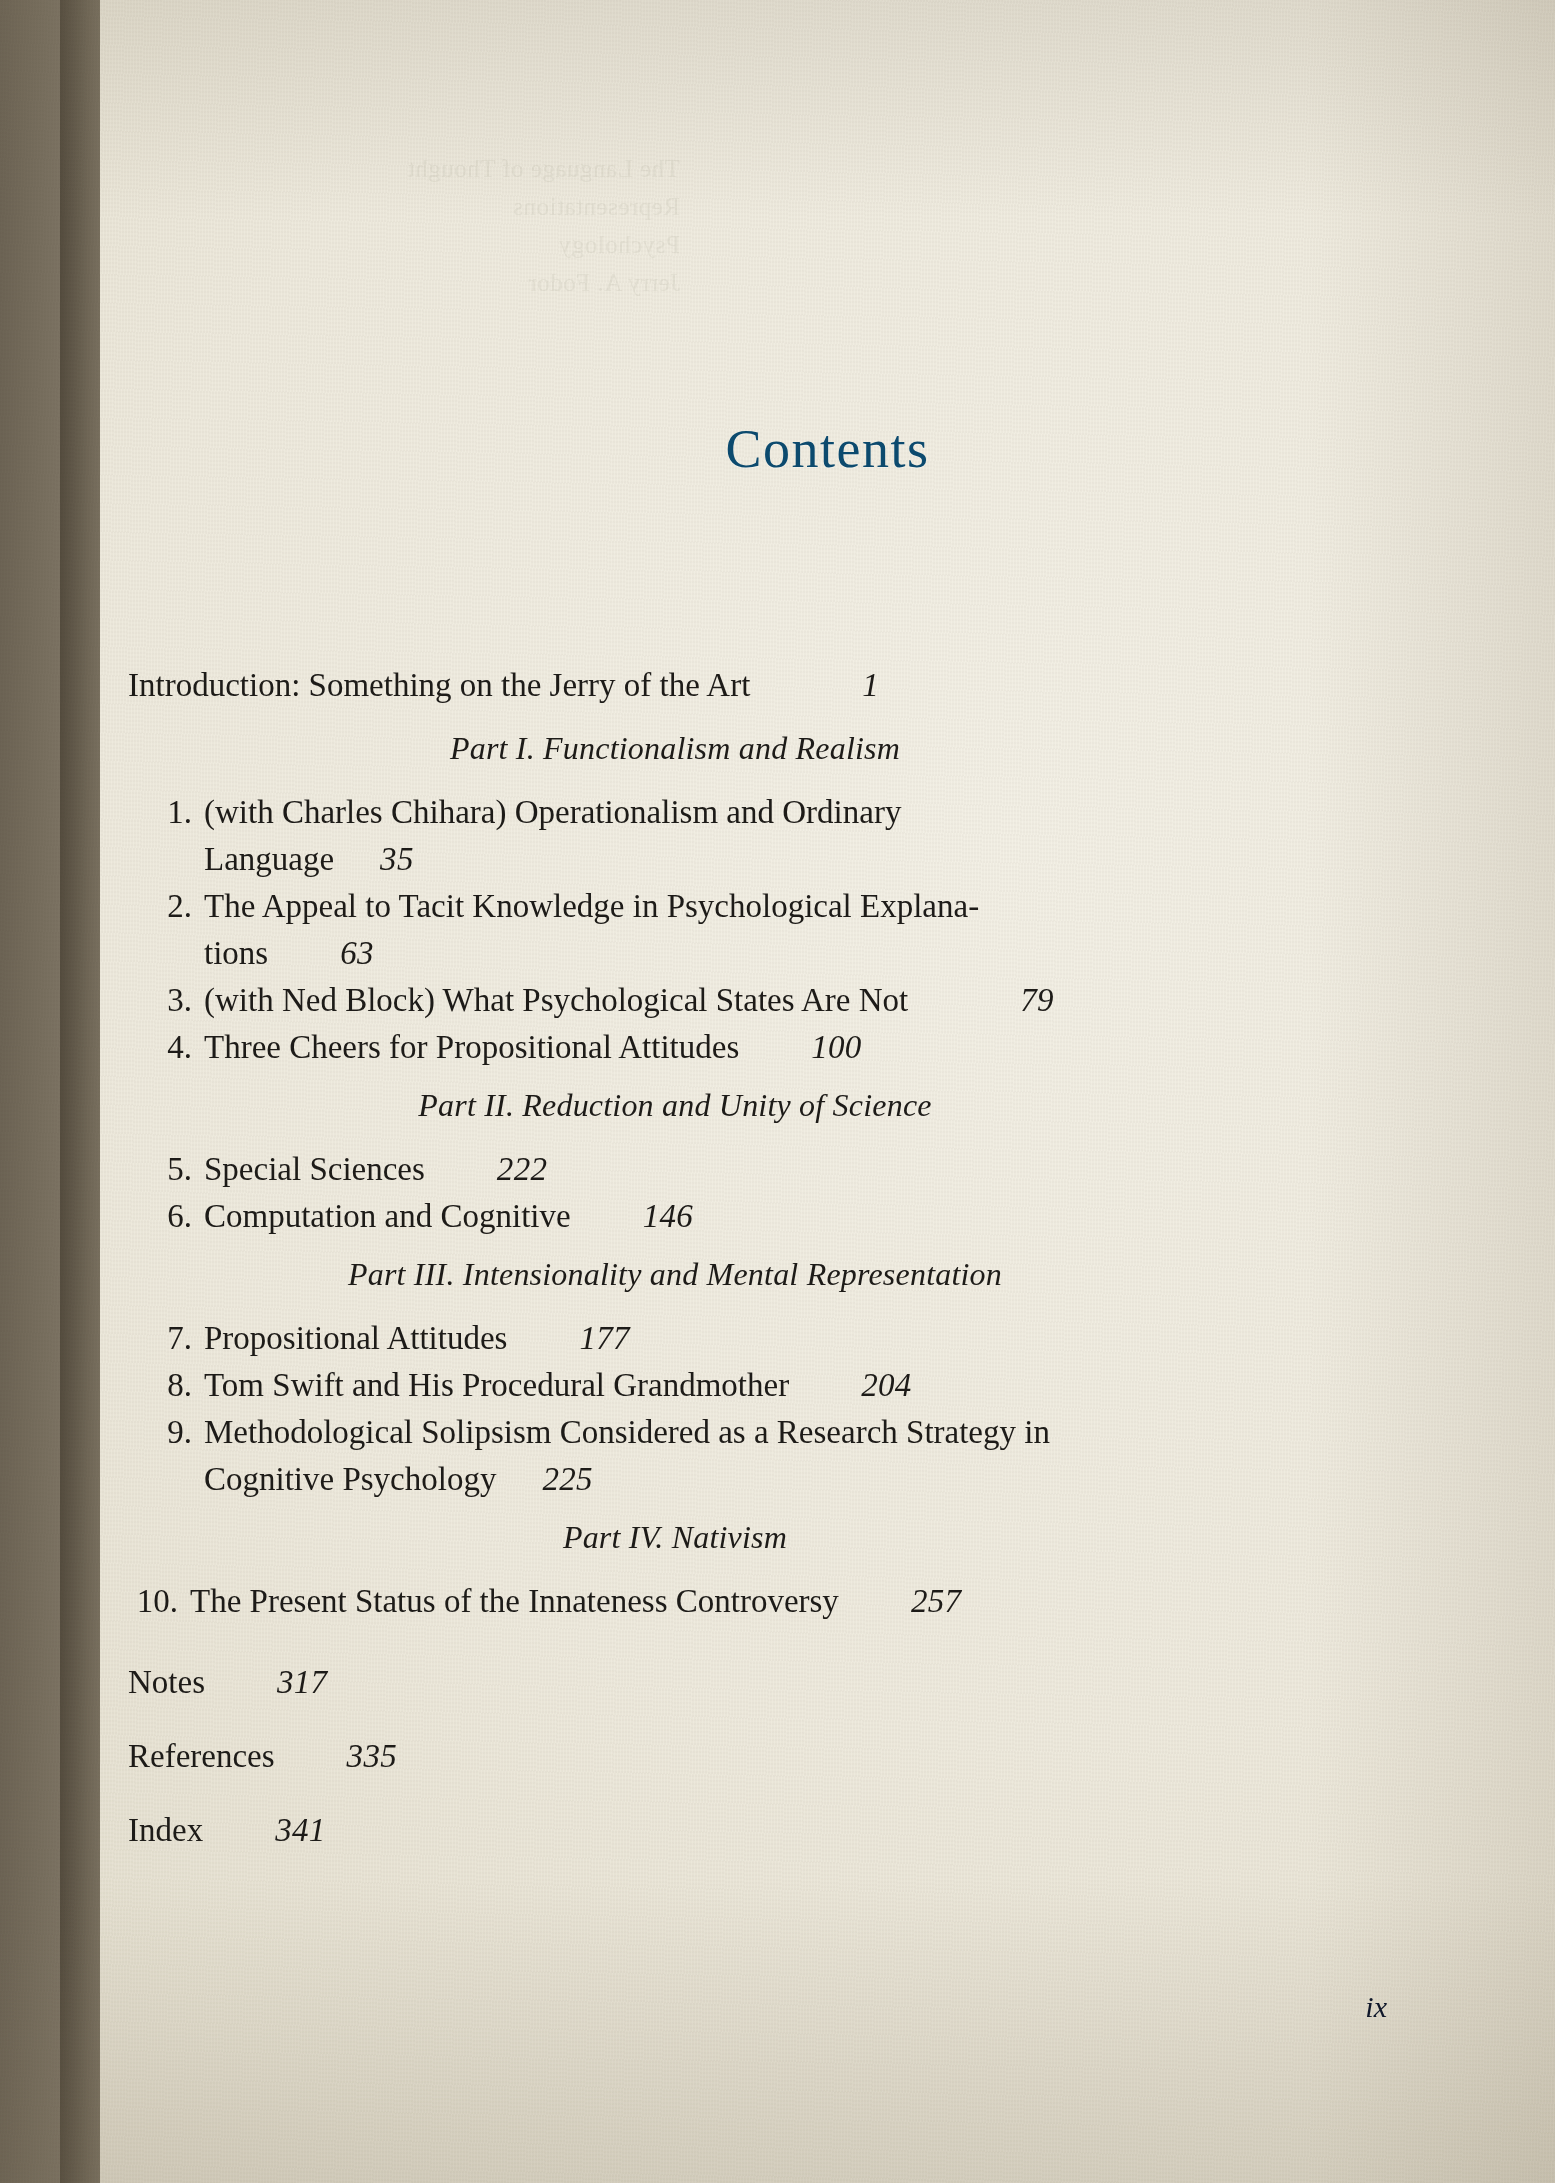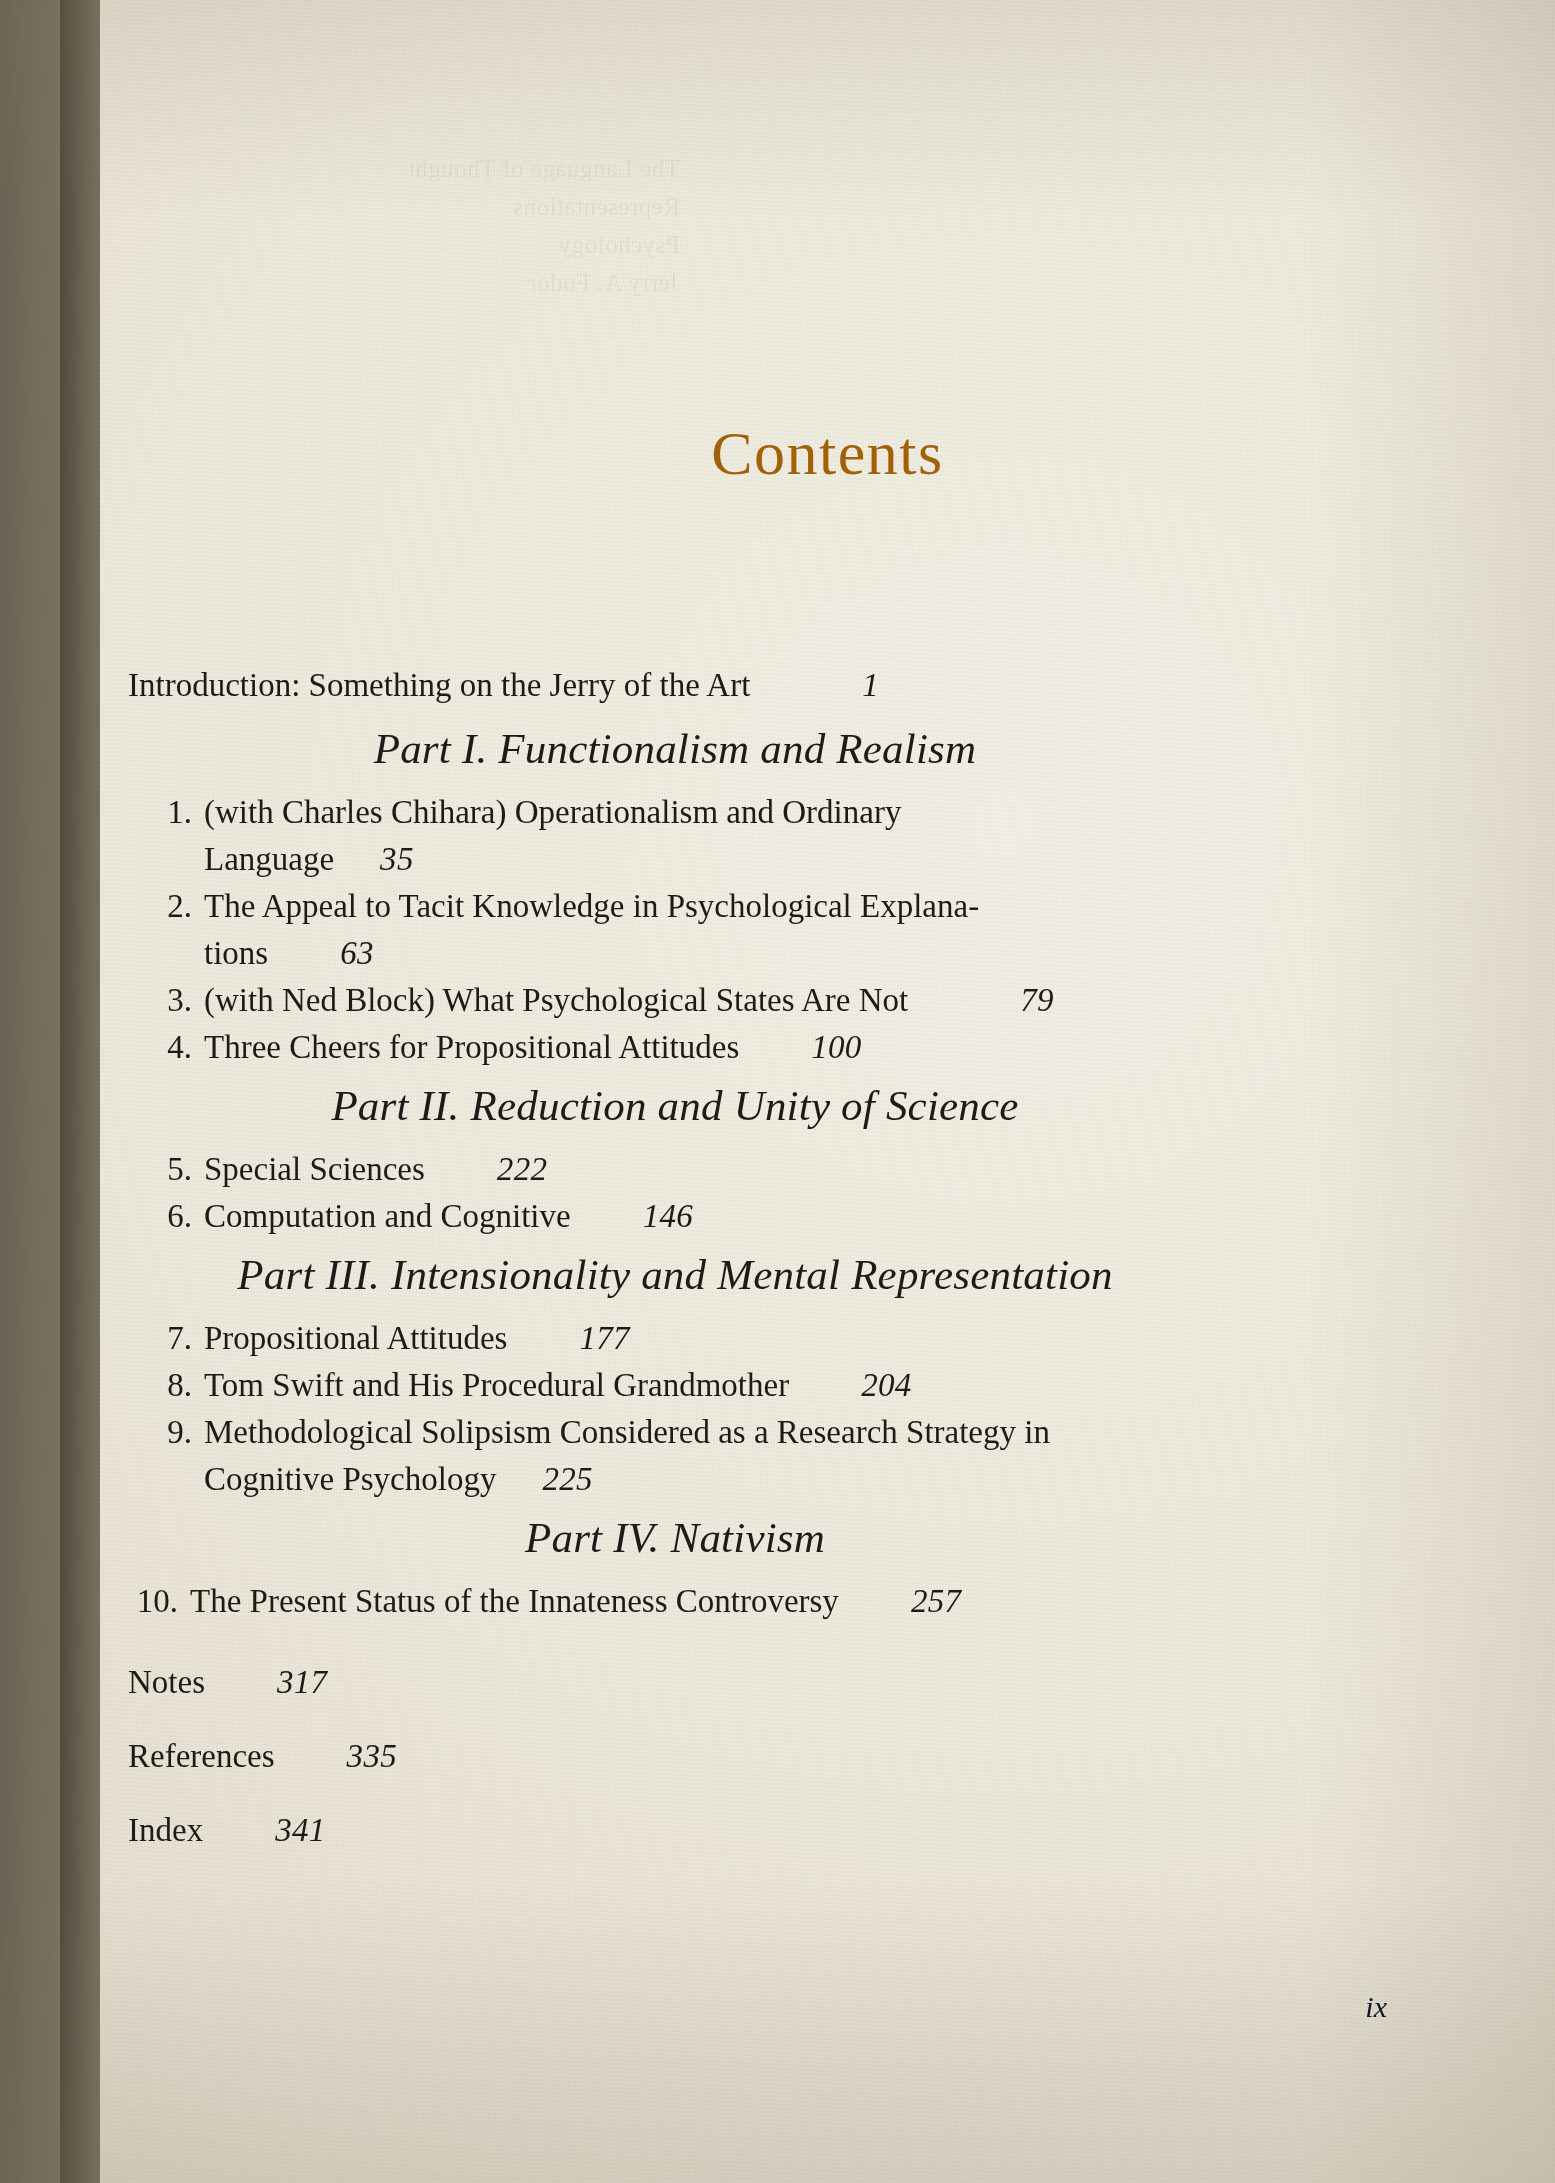--- a/index.html
+++ b/index.html
@@ -103,23 +103,23 @@
     width: 1455px;
     height: 100%;
     color: #1d1b18;
   }
 
   .toc-title {
     position: absolute;
     left: 0; right: 0;
     top: 418px;
     text-align: center;
-    font-size: 62px;
+    font-size: 54px;
     letter-spacing: 1.5px;
-    color: #a16207;
+    color: #0c4a6e;
     text-shadow: 0 1px 0 rgba(255,255,255,0.35);
   }
 
   .toc-body {
     position: absolute;
     left: 0;
     top: 662px;
     width: 1300px;
     font-size: 33px;
     line-height: 47px;
@@ -127,21 +127,21 @@
 
   .intro-row {
     padding-left: 28px;
     margin-bottom: 16px;
     white-space: nowrap;
   }
 
   .part-heading {
     font-style: italic;
     text-align: center;
-    font-size: 43px;
+    font-size: 32px;
     margin: 11px 0 17px 0;
     padding-right: 150px;
     letter-spacing: 0.2px;
   }
 
   .group { margin-bottom: 4px; }
 
   .entry {
     display: flex;
     align-items: baseline;

